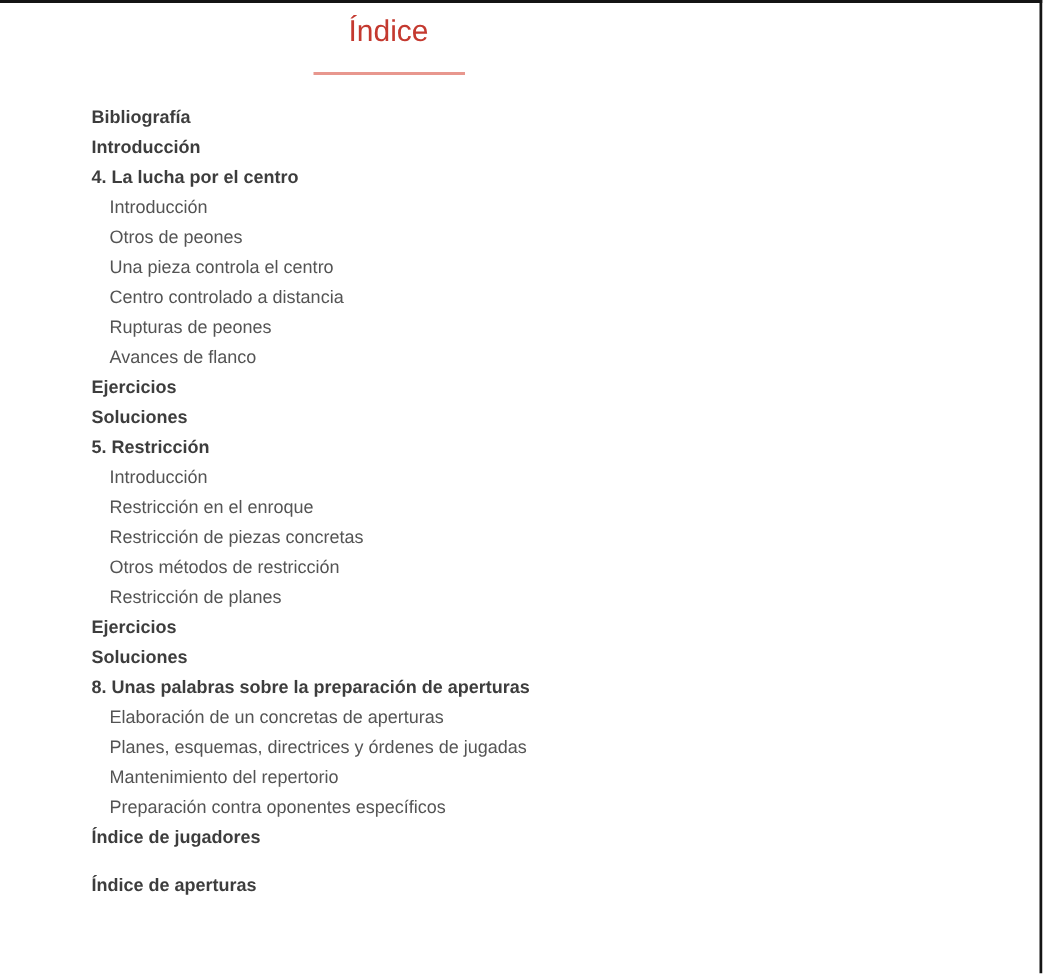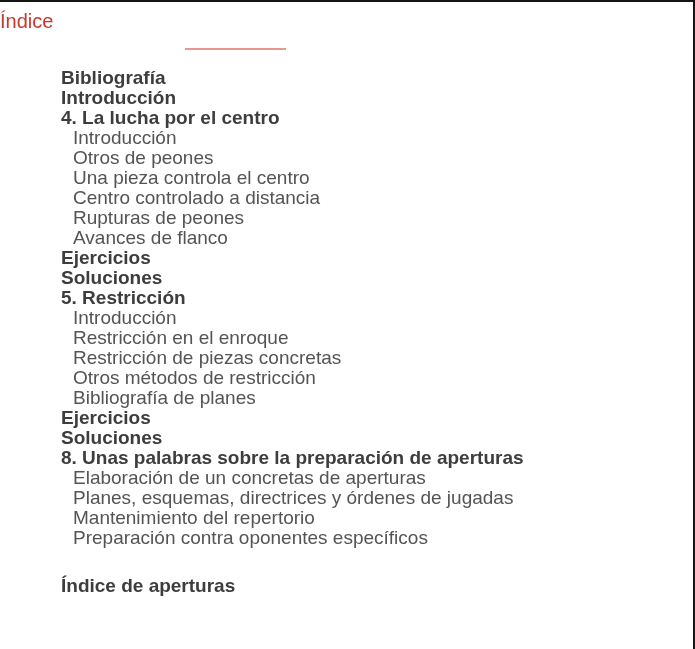--- a/index.html
+++ b/index.html
@@ -13,56 +13,58 @@
     width: 695px;
     height: 649px;
     box-sizing: border-box;
     background: var(--page-bg, #ffffff);
     border-top: 2px solid var(--frame, #141414);
     border-right: 2px solid var(--frame, #141414);
     overflow: hidden;
   }
   .toc-header {
     width: 470px;
+    text-align: center;
     padding-top: 6px;
+    margin-left: 24px;
   }
   .toc-title {
     margin: 0;
     font-size: 20px;
     line-height: 26px;
     font-weight: 400;
     color: var(--accent, #c4392f);
   }
   .toc-underline {
     width: 101px;
     height: 2px;
     background: var(--underline, #e8978e);
     margin: 14px auto 0 auto;
   }
   .toc-list {
     margin-top: 18px;
     padding-left: 61px;
-    font-size: 19px;
+    font-size: 12px;
     line-height: 20px;
     color: var(--sub-text, #545454);
   }
   .entry {
     white-space: nowrap;
     cursor: pointer;
   }
   .entry.chapter {
     font-weight: 700;
     color: var(--chapter-text, #3d3d3d);
   }
   .entry.sub {
     padding-left: 12px;
     color: var(--sub-text, #545454);
   }
   .entry.gap {
-    margin-top: 28px;
+    margin-top: 12px;
   }
 </style>
 </head>
 <body>
 
 <div class="screen">
   <div class="toc-header">
     <h1 class="toc-title">Índice</h1>
     <div class="toc-underline"></div>
   </div>
@@ -76,23 +78,24 @@
       <div class="entry sub">Centro controlado a distancia</div>
       <div class="entry sub">Rupturas de peones</div>
       <div class="entry sub">Avances de flanco</div>
       <div class="entry chapter">Ejercicios</div>
       <div class="entry chapter">Soluciones</div>
       <div class="entry chapter">5. Restricción</div>
       <div class="entry sub">Introducción</div>
       <div class="entry sub">Restricción en el enroque</div>
       <div class="entry sub">Restricción de piezas concretas</div>
       <div class="entry sub">Otros métodos de restricción</div>
-      <div class="entry sub">Bibliografía de planes</div>
+      <div class="entry sub">Restricción de planes</div>
       <div class="entry chapter">Ejercicios</div>
       <div class="entry chapter">Soluciones</div>
       <div class="entry chapter">8. Unas palabras sobre la preparación de aperturas</div>
       <div class="entry sub">Elaboración de un concretas de aperturas</div>
       <div class="entry sub">Planes, esquemas, directrices y órdenes de jugadas</div>
       <div class="entry sub">Mantenimiento del repertorio</div>
       <div class="entry sub">Preparación contra oponentes específicos</div>
+      <div class="entry chapter">Índice de jugadores</div>
       <div class="entry chapter gap">Índice de aperturas</div>
     </div>
 </div>
 
 </body></html>

